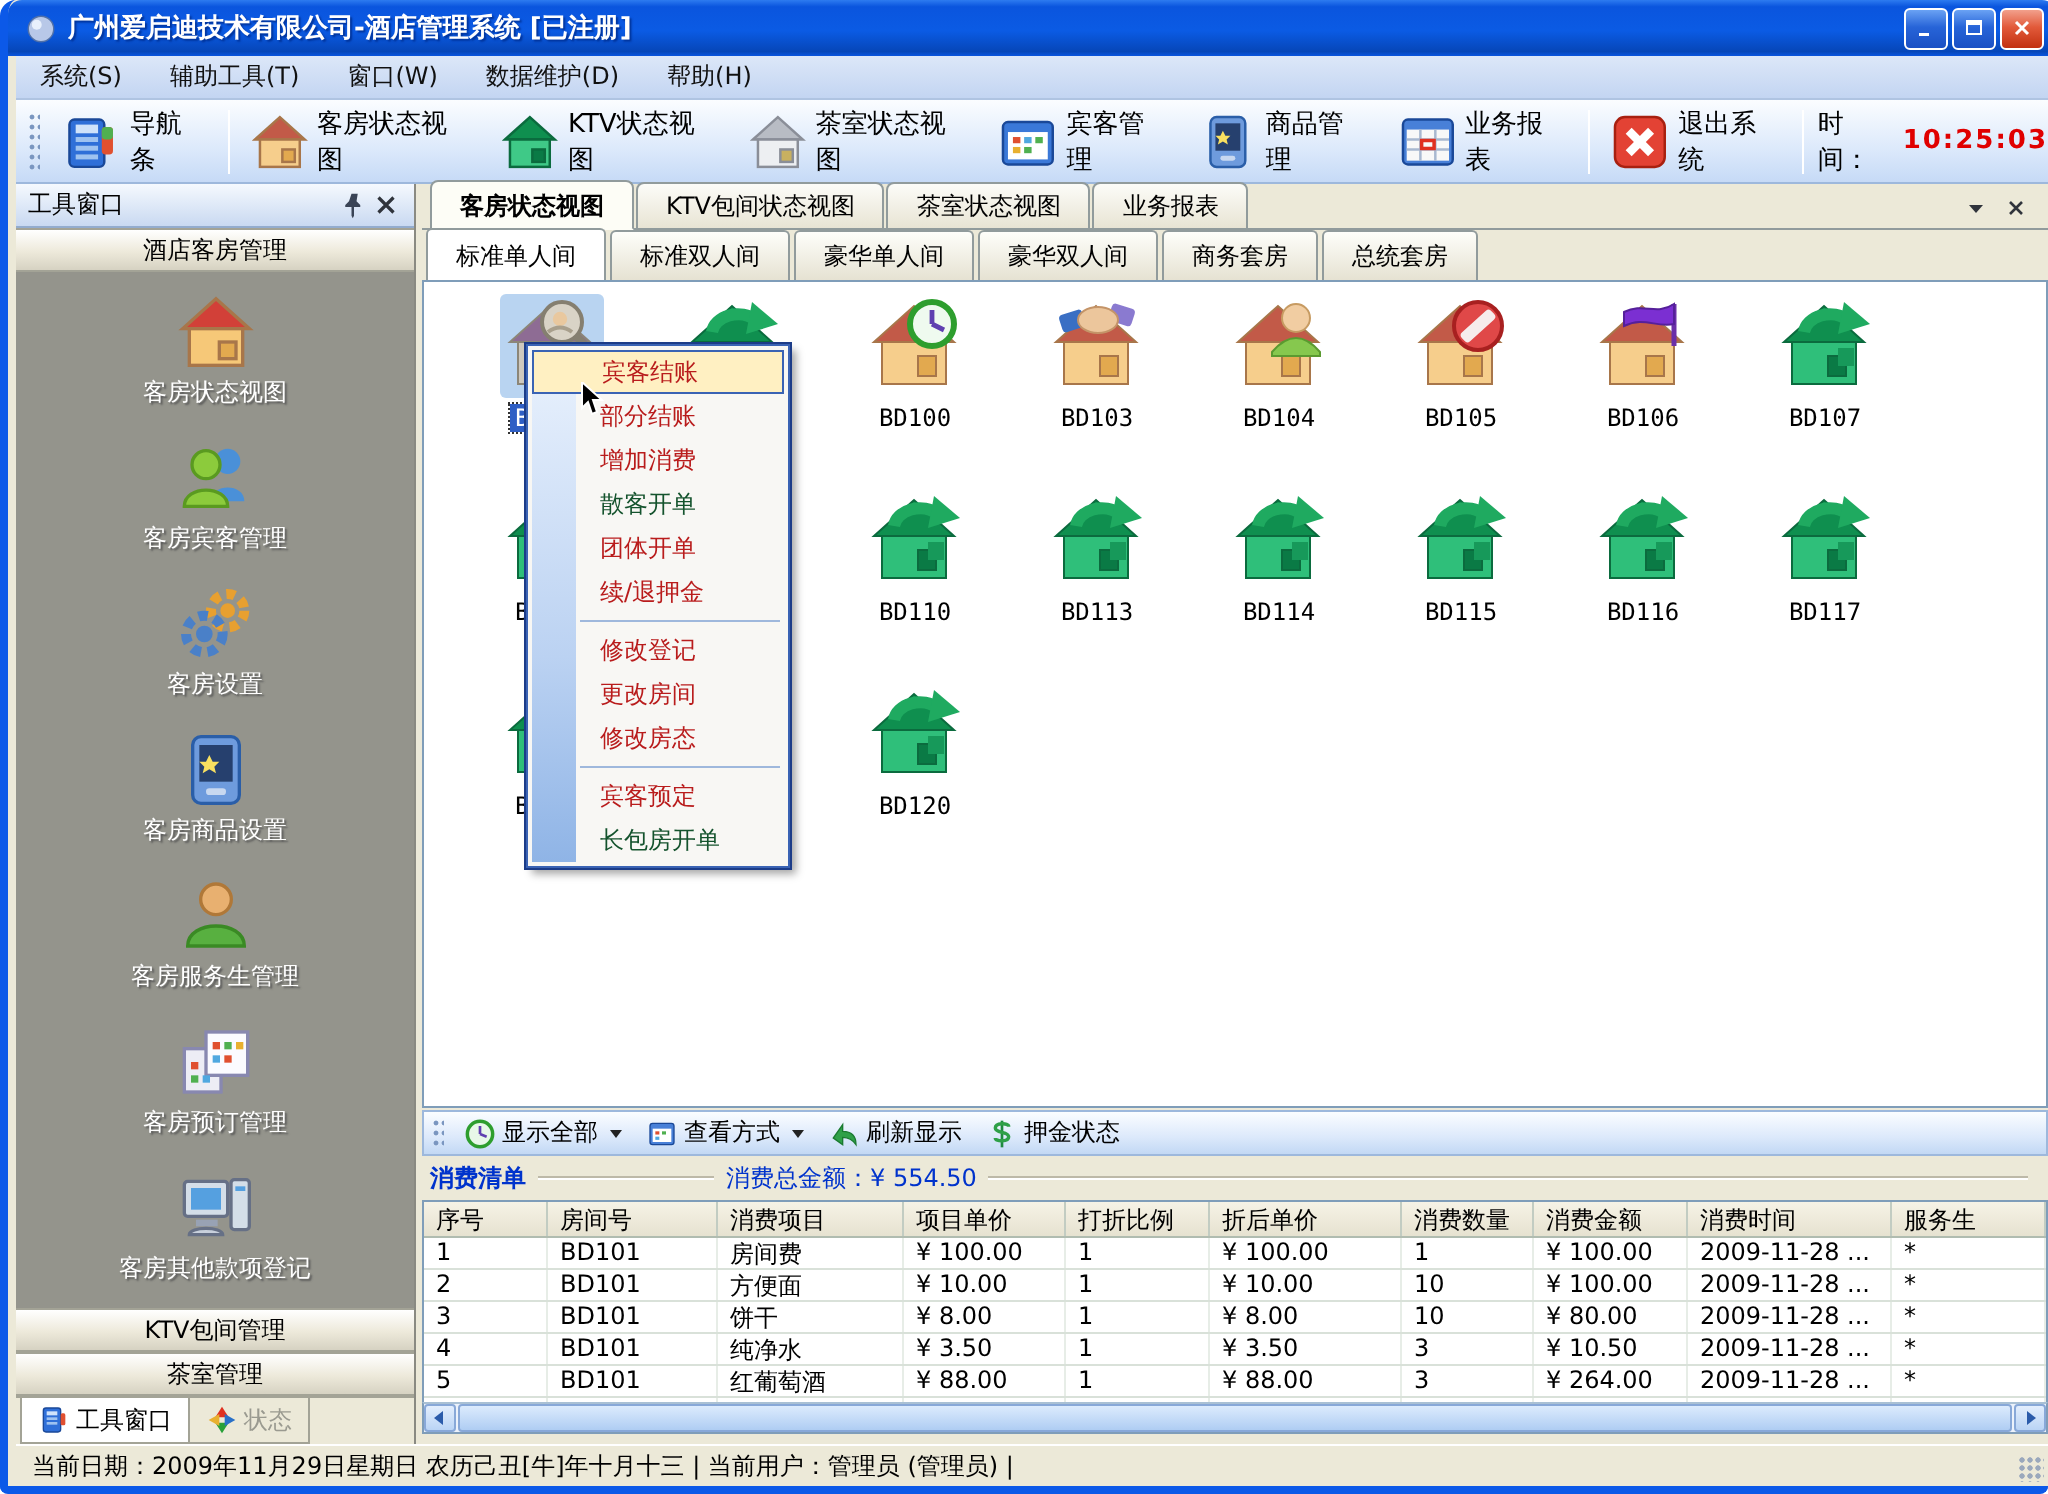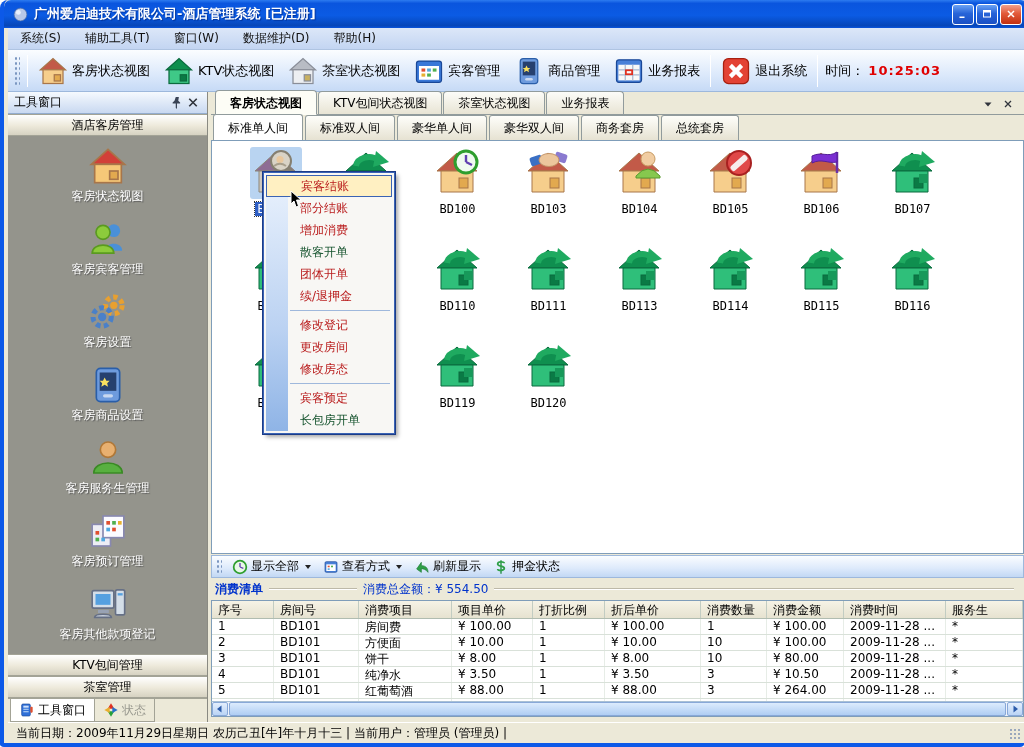--- a/index.html
+++ b/index.html
@@ -171,20 +171,32 @@
   <div class="menubar">
     <span class="menuitem">系统(S)</span>
     <span class="menuitem">辅助工具(T)</span>
     <span class="menuitem">窗口(W)</span>
     <span class="menuitem">数据维护(D)</span>
     <span class="menuitem">帮助(H)</span>
   </div>
 
   <div class="toolbar">
     <span class="grip"></span>
+    <span class="tbtn">
+      <span class="tic"><svg viewBox="0 0 24 24" width="100%" height="100%">
+            <rect x="3" y="3" width="14" height="19" rx="2" fill="#2F6FD8" stroke="#1A4898"></rect>
+            <rect x="5.5" y="5" width="9" height="3.5" fill="#CFE2FA"></rect>
+            <rect x="5.5" y="10" width="9" height="2" fill="#9EC2F0"></rect>
+            <rect x="5.5" y="13.5" width="9" height="2" fill="#9EC2F0"></rect>
+            <rect x="5.5" y="17" width="9" height="2" fill="#9EC2F0"></rect>
+            <rect x="16" y="6" width="4.5" height="11" rx="1.5" fill="#E05030"></rect>
+            <rect x="16" y="6" width="4.5" height="5" rx="1.5" fill="#50B050"></rect>
+          </svg></span>
+      <span>导航条</span>
+    </span>
     <span class="tsep"></span>
     <span class="tbtn">
       <span class="tic"><svg viewBox="0 0 24 24" width="100%" height="100%">
             <polygon points="2,11 12,2 22,11" fill="#C25A48" stroke="#A8764A"></polygon>
             <rect x="4" y="11" width="16" height="11" fill="#F6CE8C" stroke="#A8764A"></rect>
             <rect x="13" y="15" width="5" height="5" fill="#E2A94F" stroke="#A8764A"></rect>
           </svg></span>
       <span>客房状态视图</span>
     </span>
     <span class="tbtn">
@@ -505,31 +517,20 @@
           </div>
           <div class="room">
             <div class="ric"><svg viewBox="0 0 48 48" width="48" height="48">
                 <polygon points="3,22 23,4 43,22" fill="#0F8F4F" stroke="#0B6B3E"></polygon>
                 <polygon points="7,22 39,22 39,43 7,43" fill="#2FBF7A" stroke="#0B6B3E"></polygon>
                 <rect x="25" y="29" width="9" height="10" fill="#0A7A45" stroke="#0B6B3E"></rect>
                 <path d="M13 17 A 13 10 0 0 1 35 11" fill="none" stroke="#1FAA60" stroke-width="6"></path>
                 <polygon points="33,2 46,13 30,18" fill="#1FAA60"></polygon>
                 <rect x="30" y="25" width="8" height="9" fill="#17995A"></rect>
               </svg></div>
-            <div class="rlb">BD111</div>
-          </div>
-          <div class="room">
-            <div class="ric"><svg viewBox="0 0 48 48" width="48" height="48">
-                <polygon points="3,22 23,4 43,22" fill="#0F8F4F" stroke="#0B6B3E"></polygon>
-                <polygon points="7,22 39,22 39,43 7,43" fill="#2FBF7A" stroke="#0B6B3E"></polygon>
-                <rect x="25" y="29" width="9" height="10" fill="#0A7A45" stroke="#0B6B3E"></rect>
-                <path d="M13 17 A 13 10 0 0 1 35 11" fill="none" stroke="#1FAA60" stroke-width="6"></path>
-                <polygon points="33,2 46,13 30,18" fill="#1FAA60"></polygon>
-                <rect x="30" y="25" width="8" height="9" fill="#17995A"></rect>
-              </svg></div>
             <div class="rlb">BD113</div>
           </div>
           <div class="room">
             <div class="ric"><svg viewBox="0 0 48 48" width="48" height="48">
                 <polygon points="3,22 23,4 43,22" fill="#0F8F4F" stroke="#0B6B3E"></polygon>
                 <polygon points="7,22 39,22 39,43 7,43" fill="#2FBF7A" stroke="#0B6B3E"></polygon>
                 <rect x="25" y="29" width="9" height="10" fill="#0A7A45" stroke="#0B6B3E"></rect>
                 <path d="M13 17 A 13 10 0 0 1 35 11" fill="none" stroke="#1FAA60" stroke-width="6"></path>
                 <polygon points="33,2 46,13 30,18" fill="#1FAA60"></polygon>
                 <rect x="30" y="25" width="8" height="9" fill="#17995A"></rect>

